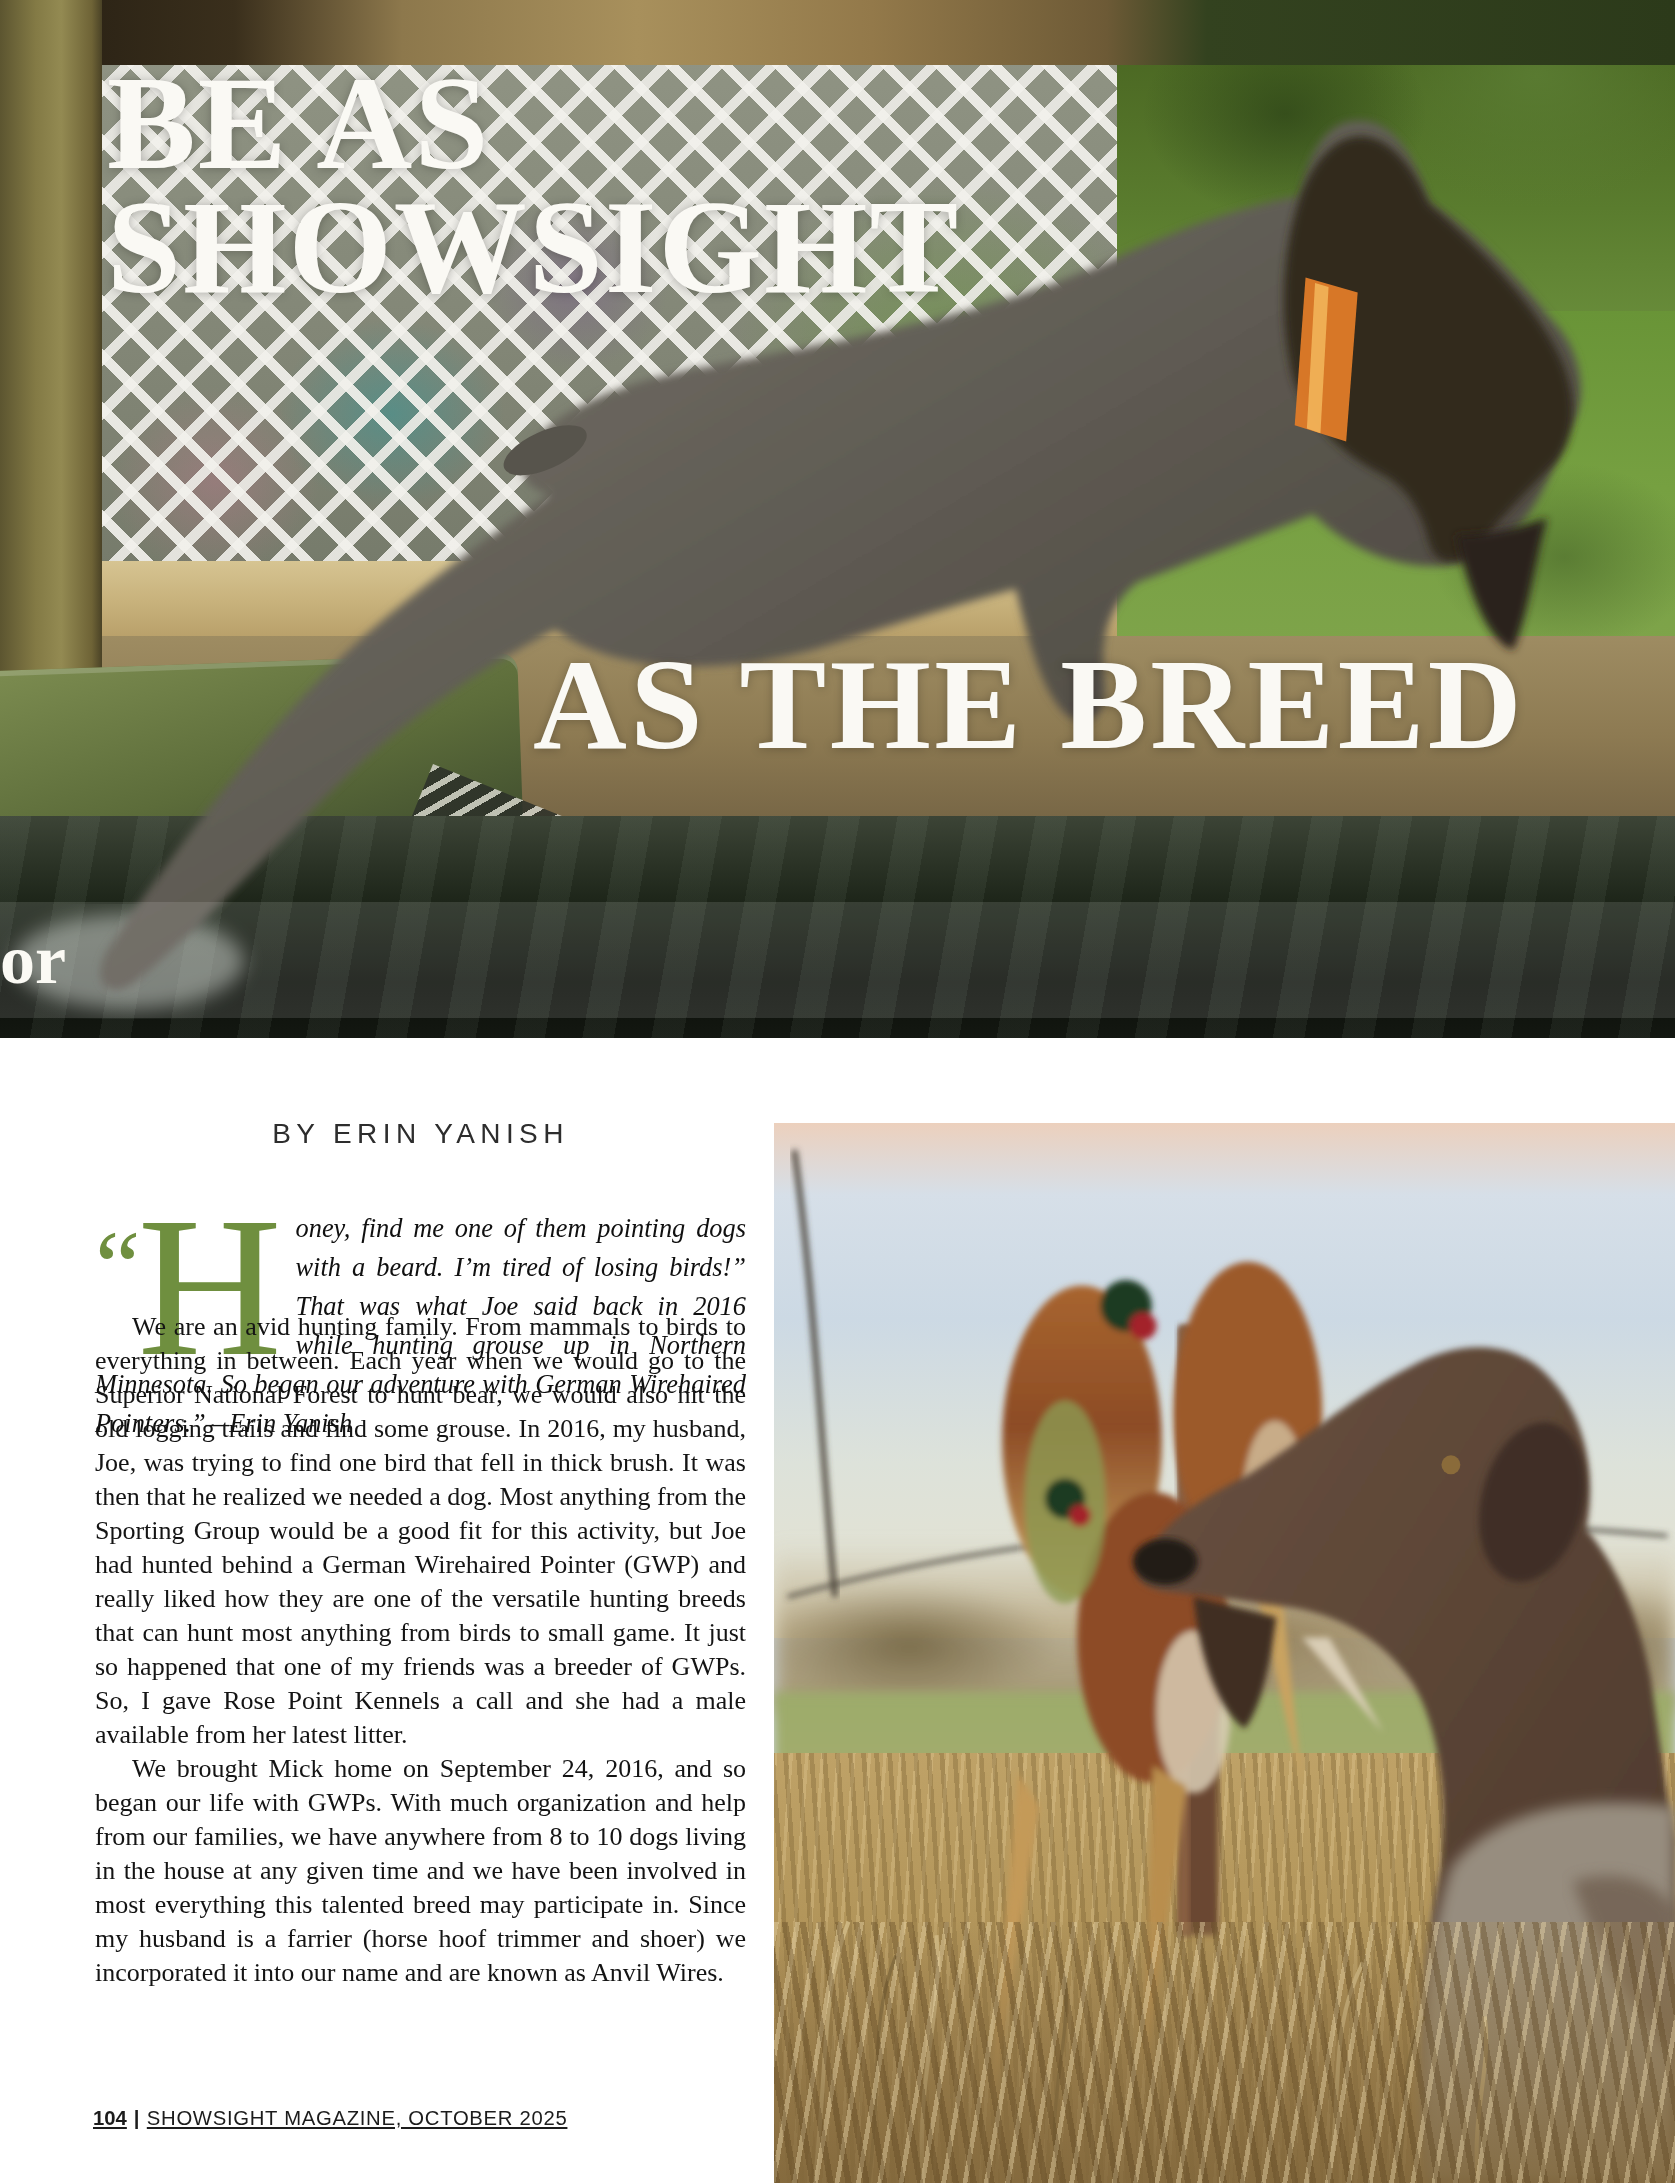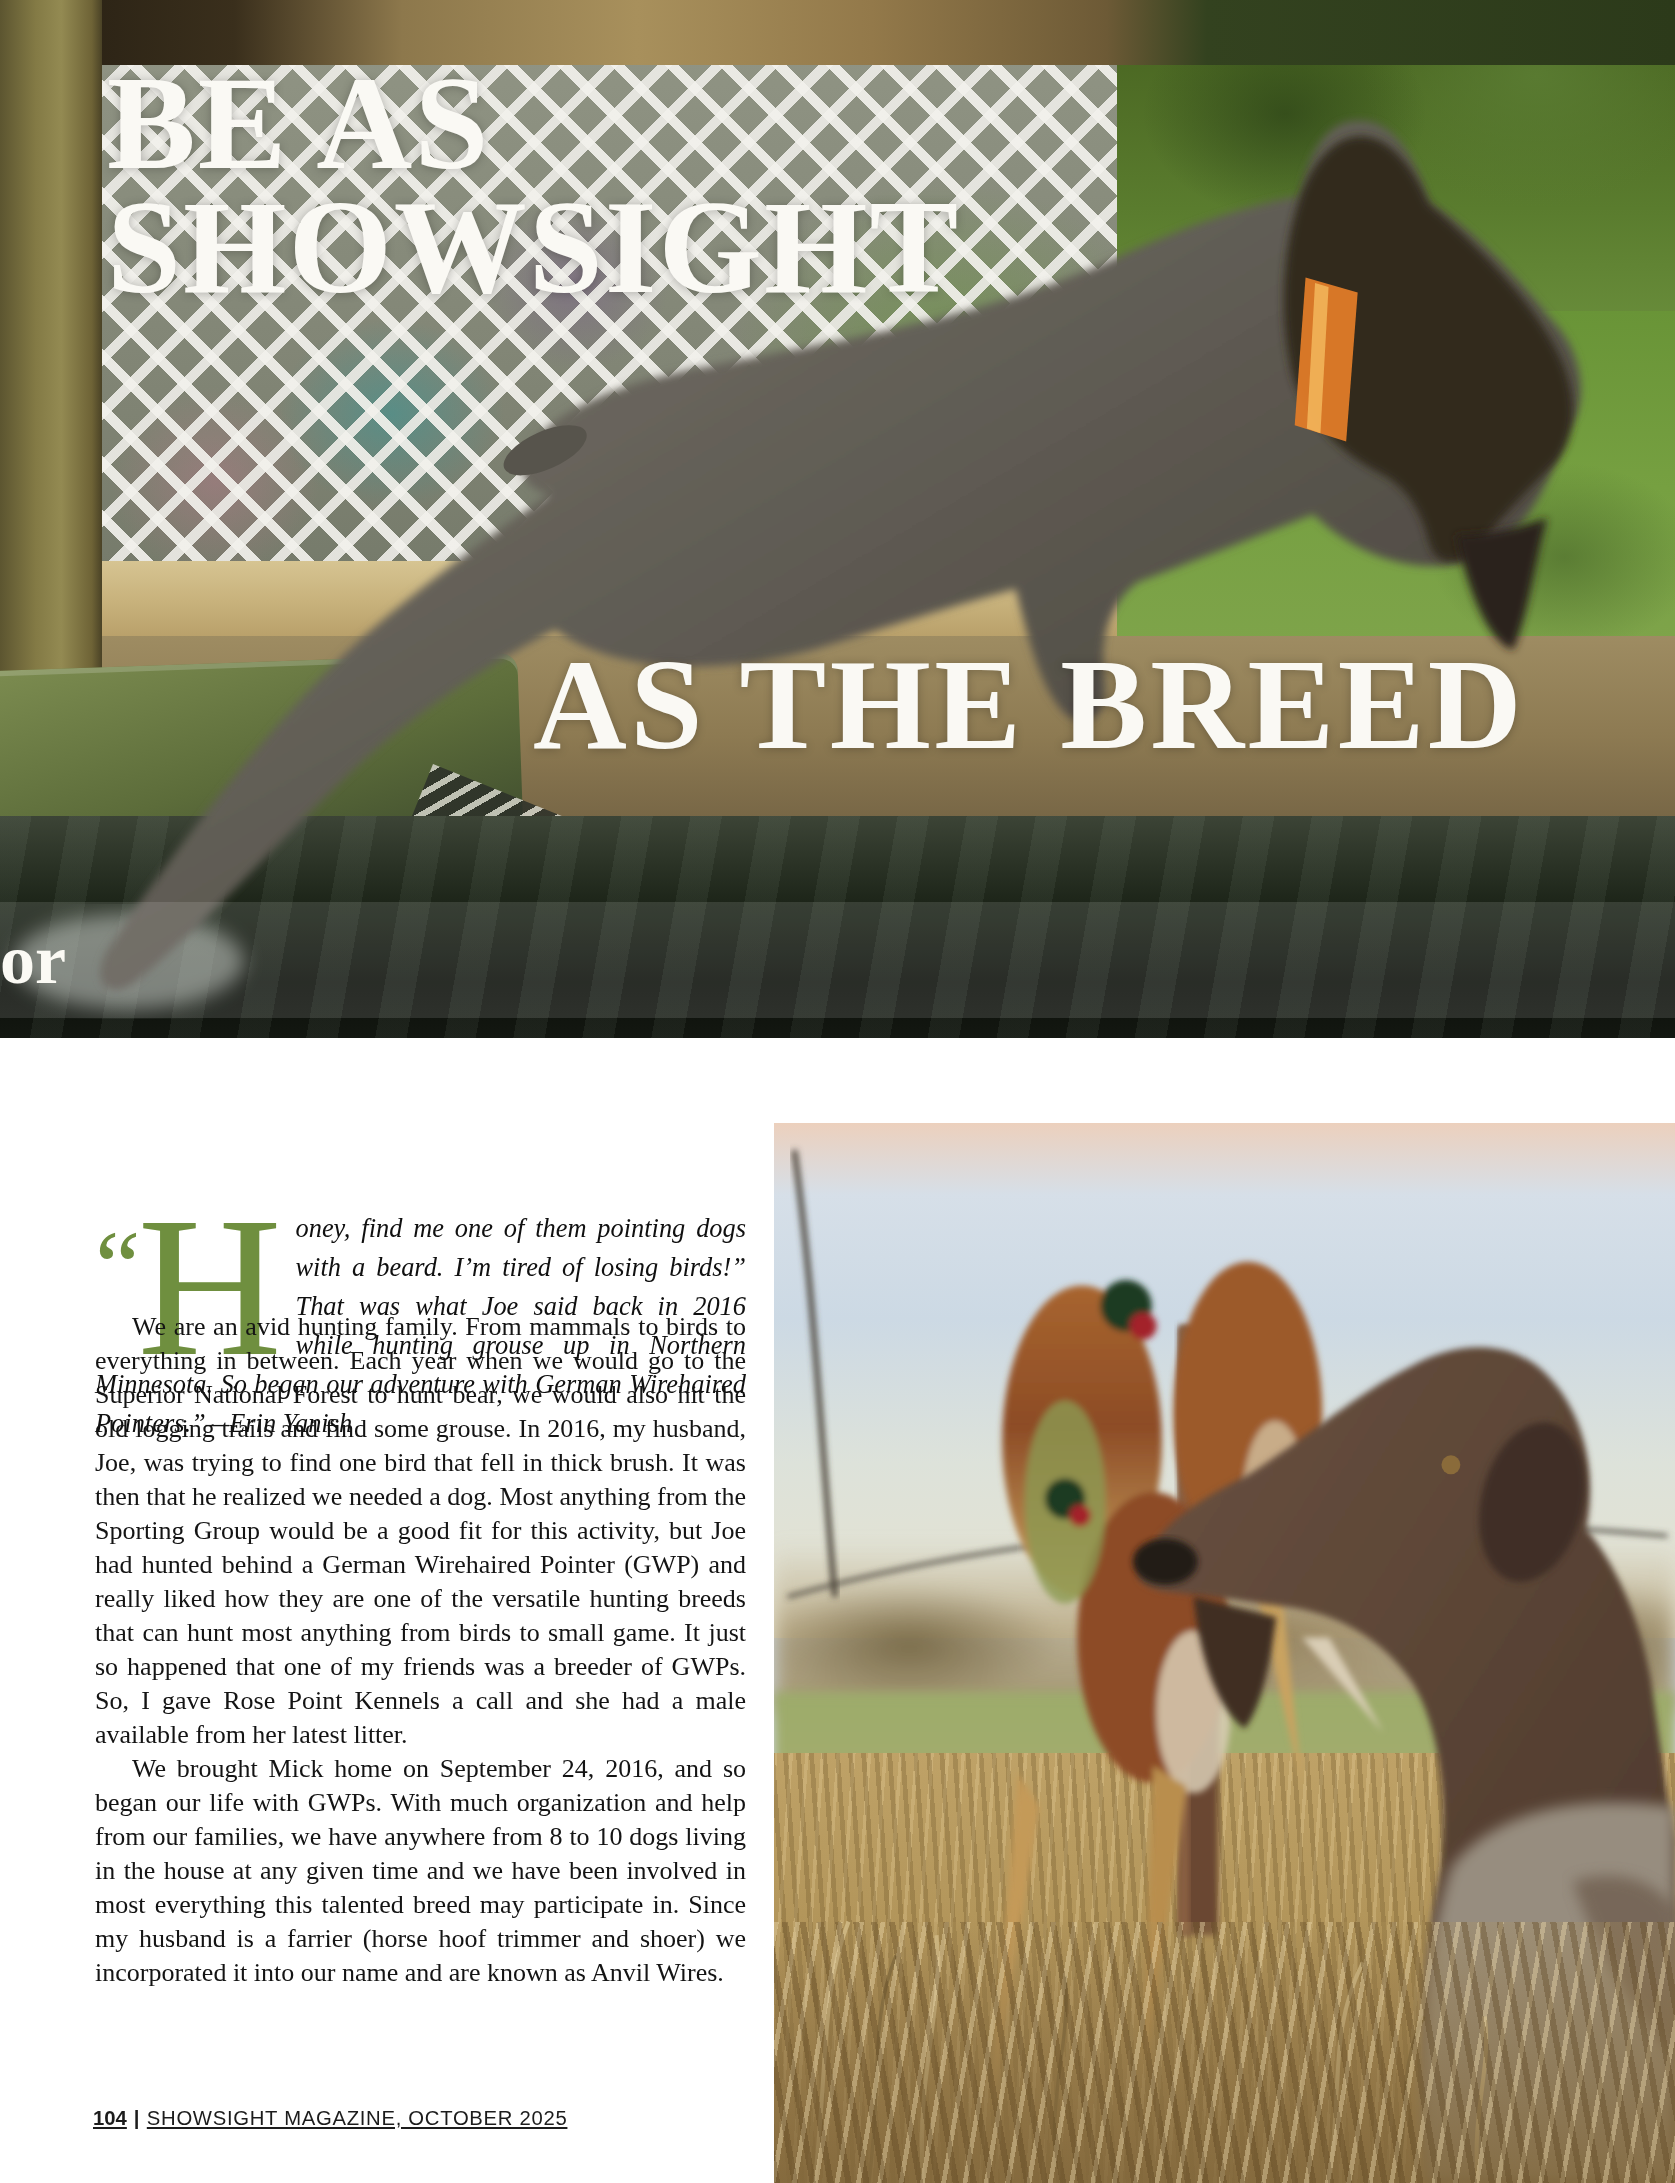--- a/index.html
+++ b/index.html
@@ -141,20 +141,21 @@
       <ellipse cx="805" cy="665" rx="66" ry="28" fill="#57544c" transform="rotate(-24 805 665)"></ellipse>
     </svg>
     <div class="hero-band">
       <span class="tag-or">or</span>
     </div>
     <div class="headline hl-1">BE AS</div>
     <div class="headline hl-2">SHOWSIGHT</div>
     <div class="headline hl-3">AS THE BREED</div>
   </div>
 
+  <div class="byline">BY ERIN YANISH</div>
 
   <div class="quote">
     <span class="dropcap" style="color:#6f8f3f"><span class="qmark">“</span><span class="dletter">H</span></span><span>oney, find me one of them pointing dogs with a beard. I’m tired of losing birds!” That was what Joe said back in 2016 while hunting grouse up in Northern Minnesota. So began our adventure with German Wirehaired Pointers.”—Erin Yanish</span>
   </div>
 
   <div class="bodycopy">
     <p>We are an avid hunting family. From mammals to birds to everything in between. Each year when we would go to the Superior National Forest to hunt bear, we would also hit the old logging trails and find some grouse. In 2016, my husband, Joe, was trying to find one bird that fell in thick brush. It was then that he realized we needed a dog. Most anything from the Sporting Group would be a good fit for this activity, but Joe had hunted behind a German Wirehaired Pointer (GWP) and really liked how they are one of the versatile hunting breeds that can hunt most anything from birds to small game. It just so happened that one of my friends was a breeder of GWPs. So, I gave Rose Point Kennels a call and she had a male available from her latest litter.</p>
     <p>We brought Mick home on September 24, 2016, and so began our life with GWPs. With much organization and help from our families, we have anywhere from 8 to 10 dogs living in the house at any given time and we have been involved in most everything this talented breed may participate in. Since my husband is a farrier (horse hoof trimmer and shoer) we incorporated it into our name and are known as Anvil Wires.</p>
   </div>
 

